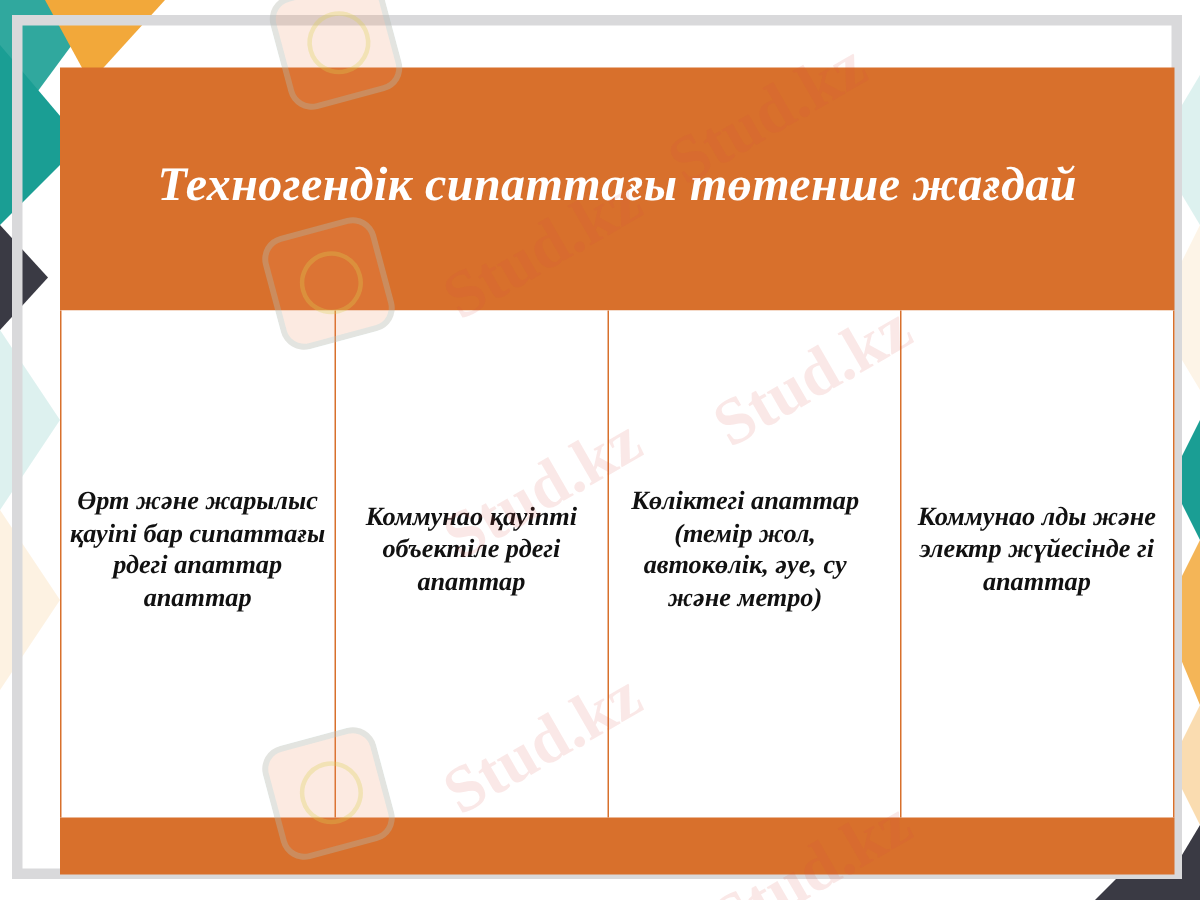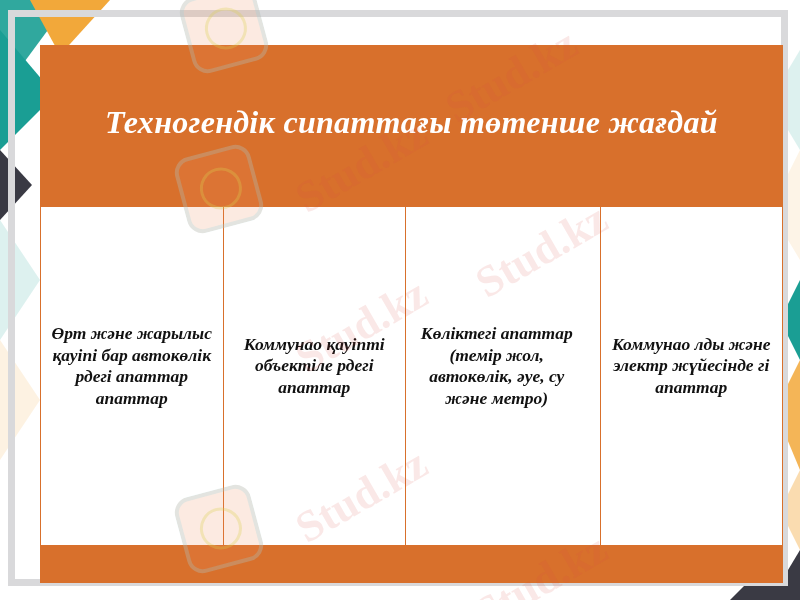--- a/index.html
+++ b/index.html
@@ -45,21 +45,21 @@
 
 <div class="frame"></div>
 
 <div class="slide">
   <div class="title-band">
     <div class="title">Техногендік сипаттағы төтенше жағдай</div>
   </div>
 
   <div class="table">
     <div class="cell">
-      <div class="cell-text">Өрт және жарылыс қауіпі бар автокөлік рдегі апаттар апаттар</div>
+      <div class="cell-text">Өрт және жарылыс қауіпі бар сипаттағы рдегі апаттар апаттар</div>
     </div>
     <div class="cell">
       <div class="cell-text">Коммунао қауіпті объектіле рдегі апаттар</div>
     </div>
     <div class="cell">
       <div class="cell-text">Көліктегі апаттар (темір жол, автокөлік, әуе, су және метро)</div>
     </div>
     <div class="cell">
       <div class="cell-text">Коммунао лды және электр жүйесінде гі апаттар</div>
     </div>

